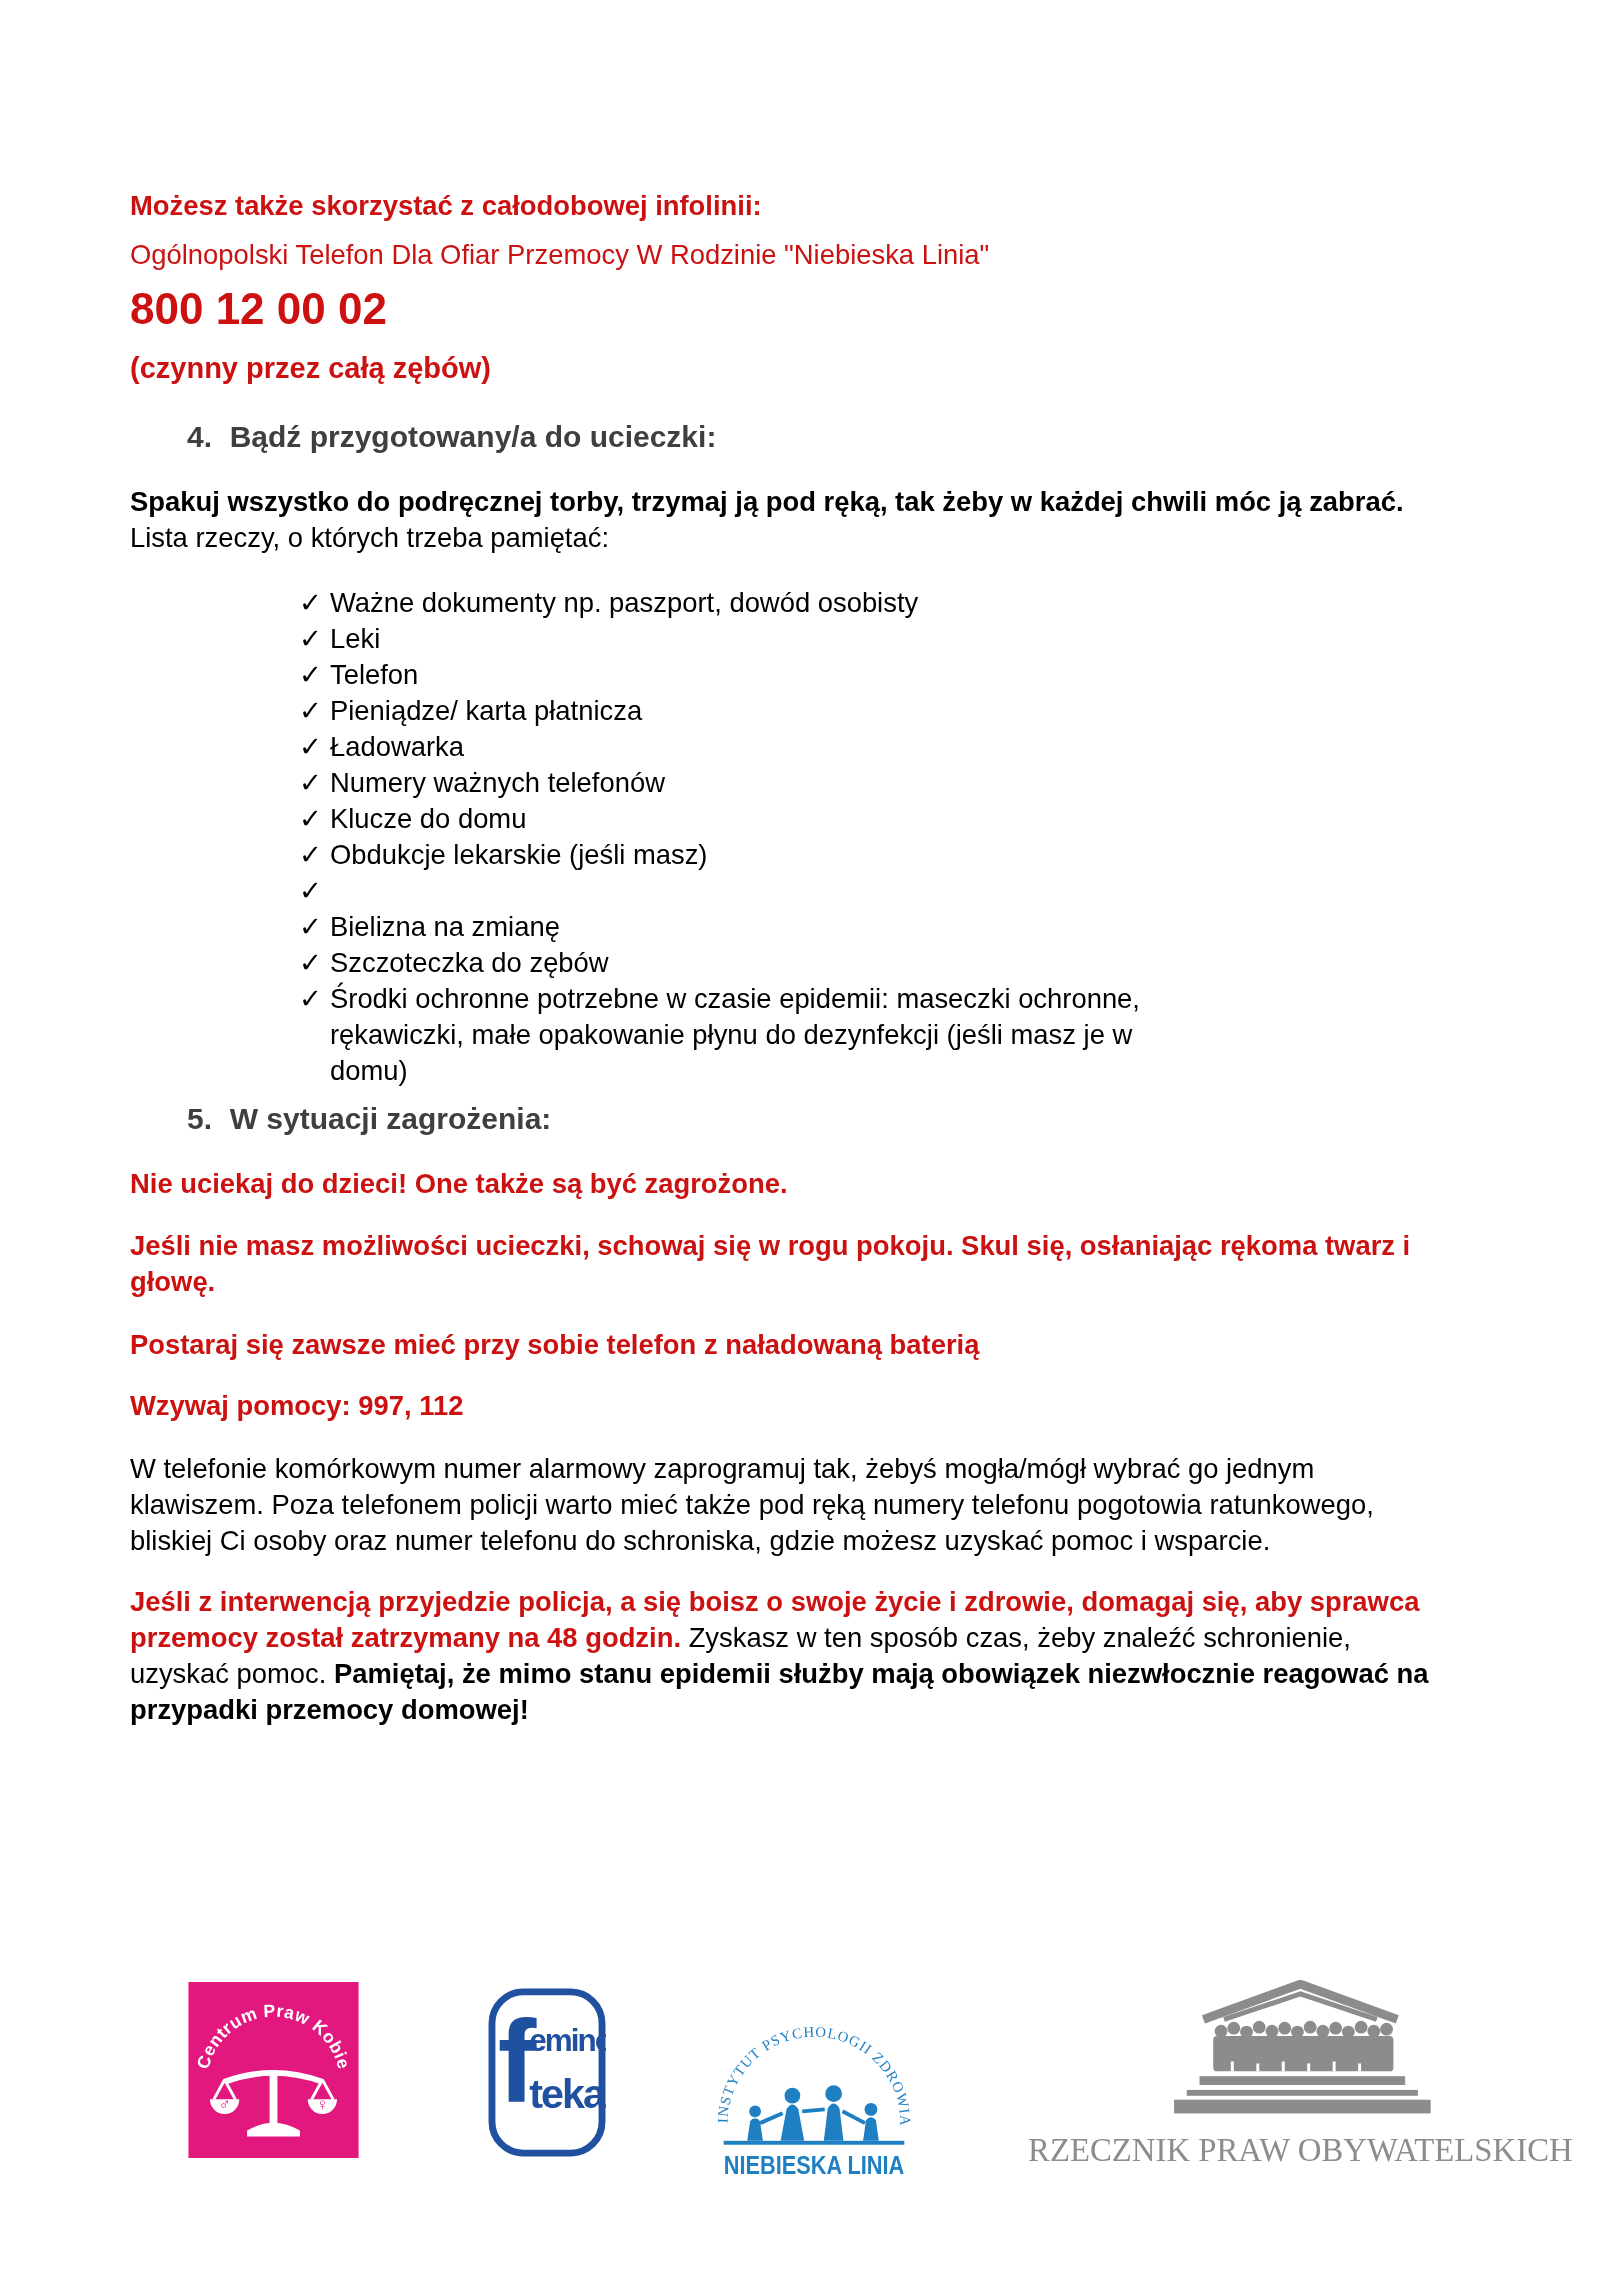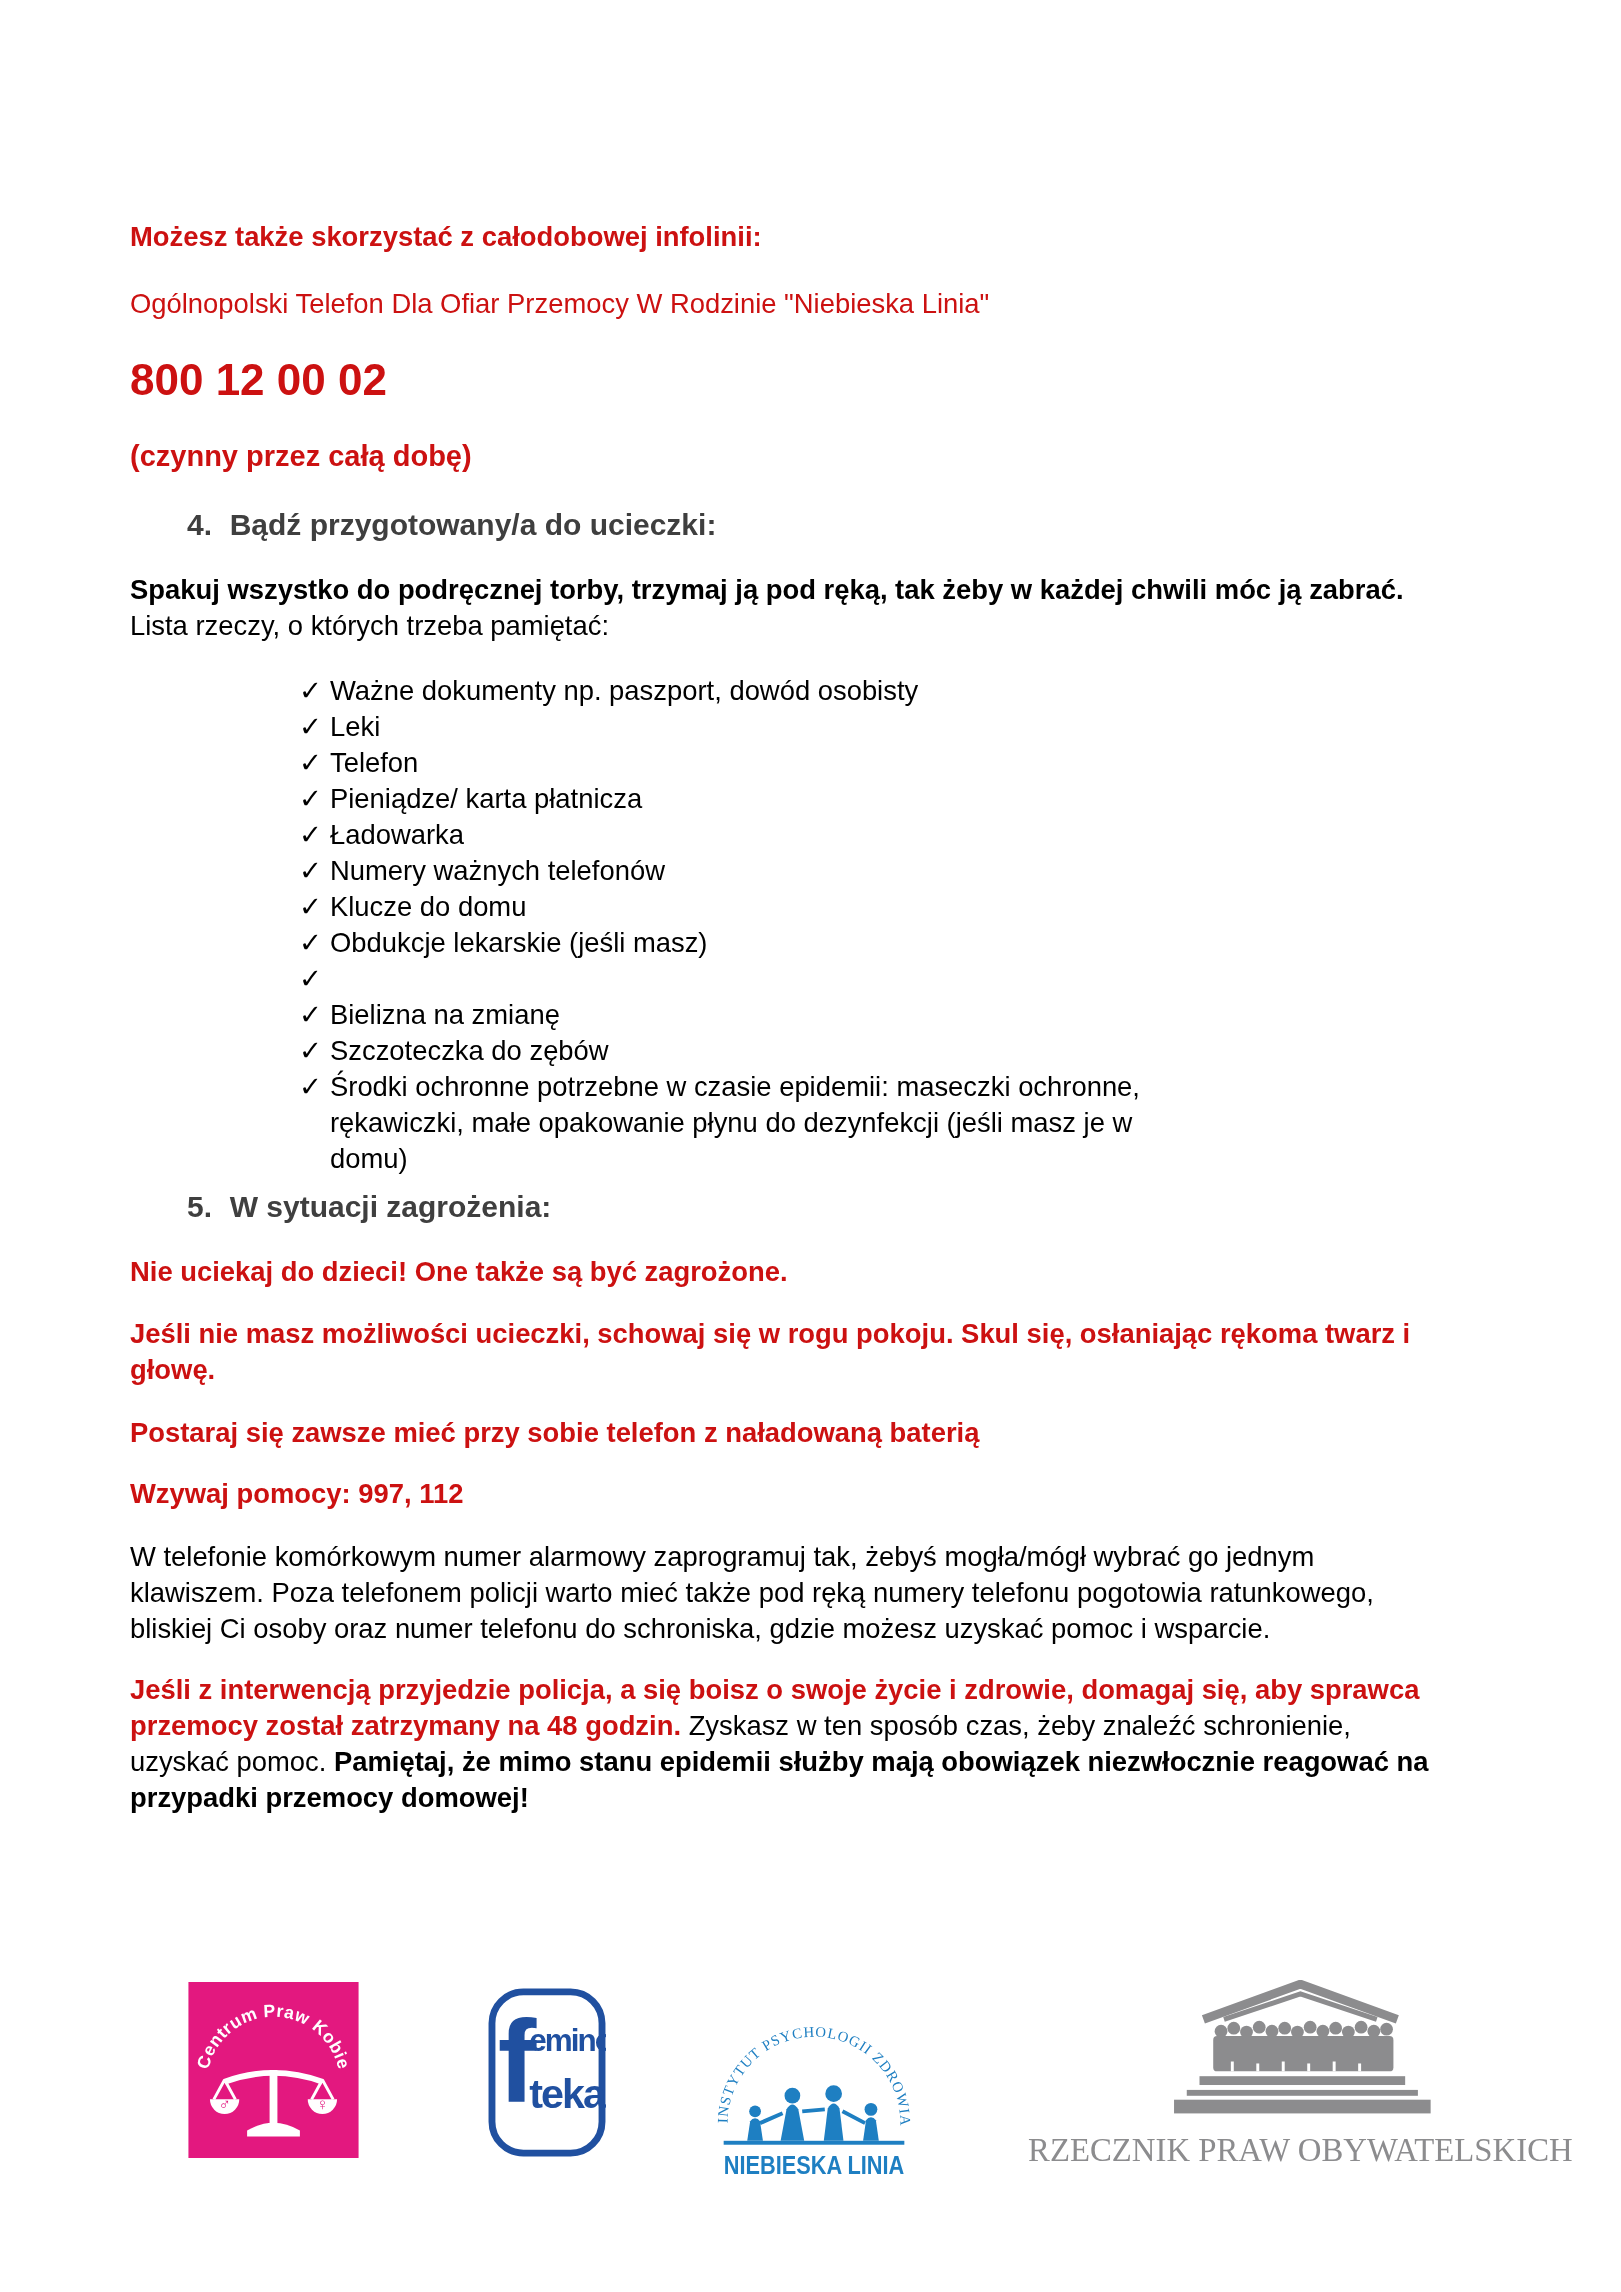--- a/index.html
+++ b/index.html
@@ -6,21 +6,21 @@
   .page {
     position:relative;
     width:1621px; height:2293px;
     background:#ffffff;
     font-family:"Liberation Sans", sans-serif;
     color:#000;
     overflow:hidden;
   }
   .content { position:absolute; left:130px; top:188px; width:1313px; }
 
-  .red  { color:#CC1111;margin-top:31px; }
+  .red  { color:#CC1111; }
   .gray-h { color:#3F3F3F; }
   p { margin:0 0 26.5px 0; font-size:27.4px; line-height:36px; }
 
   .hot1 { font-weight:700; margin-bottom:12.7px; }
   .hot2 { font-weight:400; margin-bottom:9.8px; }
   .phone { font-weight:700; font-size:44px; line-height:53px; margin-bottom:13.7px; }
   .hours { font-weight:700; font-size:29px; line-height:39px; margin-bottom:29px; }
 
   .sec-h { display:flex; gap:17.6px; font-weight:700; font-size:30px; line-height:39px;
            margin:0 0 28px 57px; }
@@ -53,21 +53,21 @@
 </style>
 </head>
 <body>
 
 <div class="page">
   <div class="content">
 
     <p class="hot1 red">Możesz także skorzystać z całodobowej infolinii:</p>
     <p class="hot2 red">Ogólnopolski Telefon Dla Ofiar Przemocy W Rodzinie "Niebieska Linia"</p>
     <p class="phone red">800 12 00 02</p>
-    <p class="hours red">(czynny przez całą dobę)</p>
+    <p class="hours red">(czynny przez całą zębów)</p>
 
     <div class="sec-h gray-h">
       <span class="num">4.</span>
       <span>Bądź przygotowany/a do ucieczki:</span>
     </div>
 
     <p class="intro"><strong>Spakuj wszystko do podręcznej torby, trzymaj ją pod ręką, tak żeby w każdej chwili móc ją zabrać.</strong><span> Lista rzeczy, o których trzeba pamiętać:</span></p>
 
     <ul class="checklist">
       <li>

